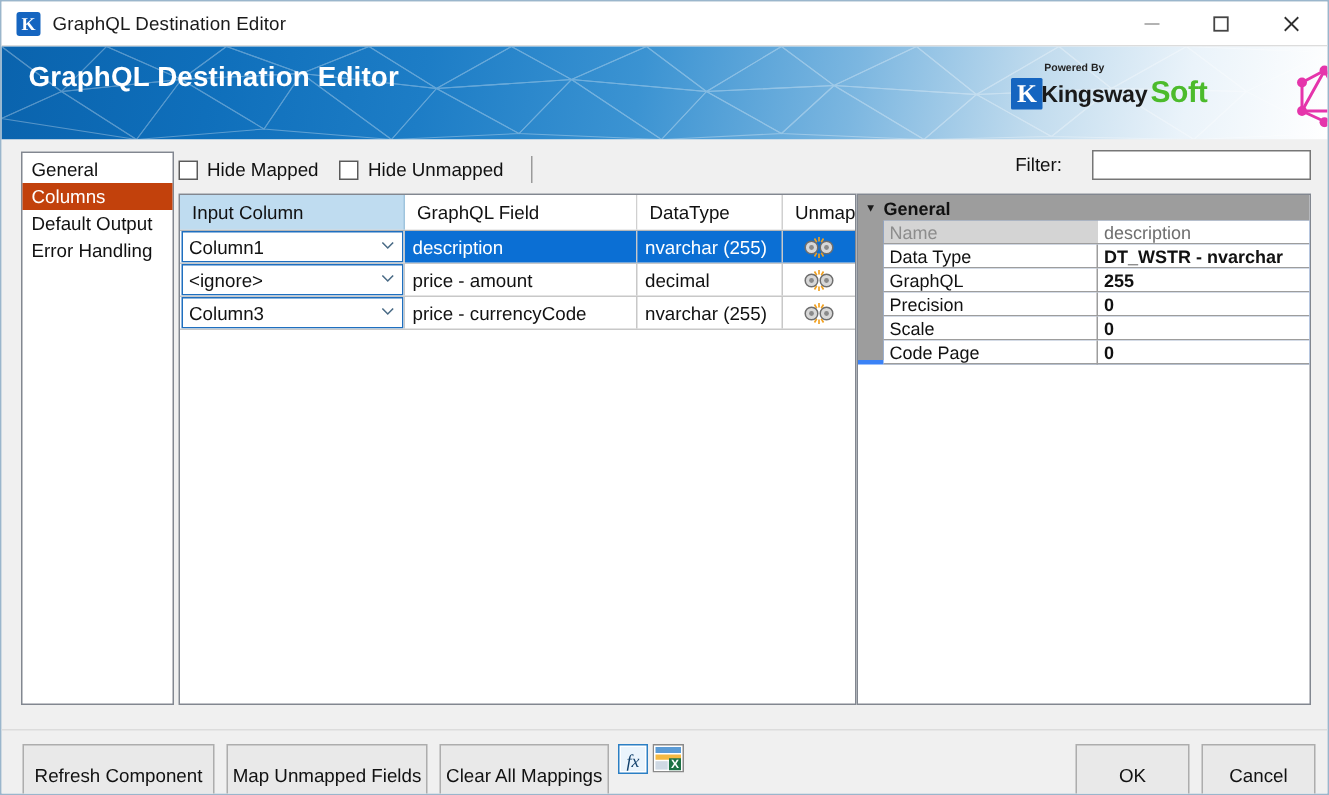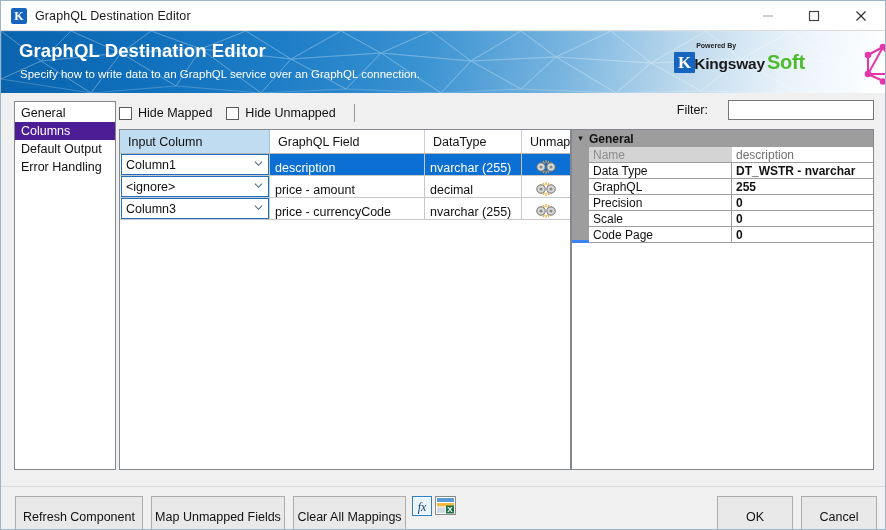--- a/index.html
+++ b/index.html
@@ -115,21 +115,21 @@
     border: 1px solid #828790;
     box-sizing: border-box;
     padding-top: 2px;
   }
   .nav-item {
     font-size: 12.5px; color: #111;
     padding: 1px 4px 1px 6px;
     line-height: 16px;
     white-space: nowrap;
   }
-  .nav-item.sel { background: #4c1d95; color: #ffffff; }
+  .nav-item.sel { background: #c2410c; color: #ffffff; }
 
   
   .map-panel {
     position: absolute; left: 118px; top: 0px;
     width: 755px; height: 385px;
   }
   .topbar {
     position: absolute; left: 0; top: 9px;
     width: 755px; height: 22px;
     display: flex; align-items: center;
@@ -193,21 +193,21 @@
   .gh.c3 { width: 48px; border-right: none; }
 
   .grow {
     display: flex; height: 22px;
     border-bottom: 1px solid #c8c8c8;
     box-sizing: border-box;
     align-items: stretch;
   }
   .gc {
     font-size: 12.5px; color: #111;
-    display: flex; align-items: flex-end;
+    display: flex; align-items: center;
     padding-left: 5px;
     box-sizing: border-box;
     border-right: 1px solid #c8c8c8;
     overflow: hidden; white-space: nowrap;
   }
   .gc.c0 {
     width: 150px; padding: 0;
   }
   .gc.c1 { width: 155px; }
   .gc.c2 { width: 97px; }
@@ -376,21 +376,20 @@
         <polygon points="740,28 790,0 830,30"></polygon>
         <polygon points="740,28 830,30 795,62"></polygon>
         <polygon points="700,60 740,28 795,62"></polygon>
         <polygon points="830,30 795,62 884,58"></polygon>
         <polygon points="790,0 830,30 884,4"></polygon>
         <polygon points="0,0 40,30 0,48"></polygon>
         <polygon points="0,48 40,30 90,62"></polygon>
       </g>
     </svg>
     <div class="banner-title">GraphQL Destination Editor</div>
-    <div class="banner-sub">Specify how to write data to an GraphQL service over an GraphQL connection.</div>
 
     <div class="kws-logo">
       <div class="kws-k">K</div>
       <div class="kws-words">
         <div class="kws-powered">Powered By</div>
         <span class="kws-kingsway">Kingsway</span><span class="kws-soft">Soft</span>
       </div>
     </div>
 
     <div class="gql-logo">

